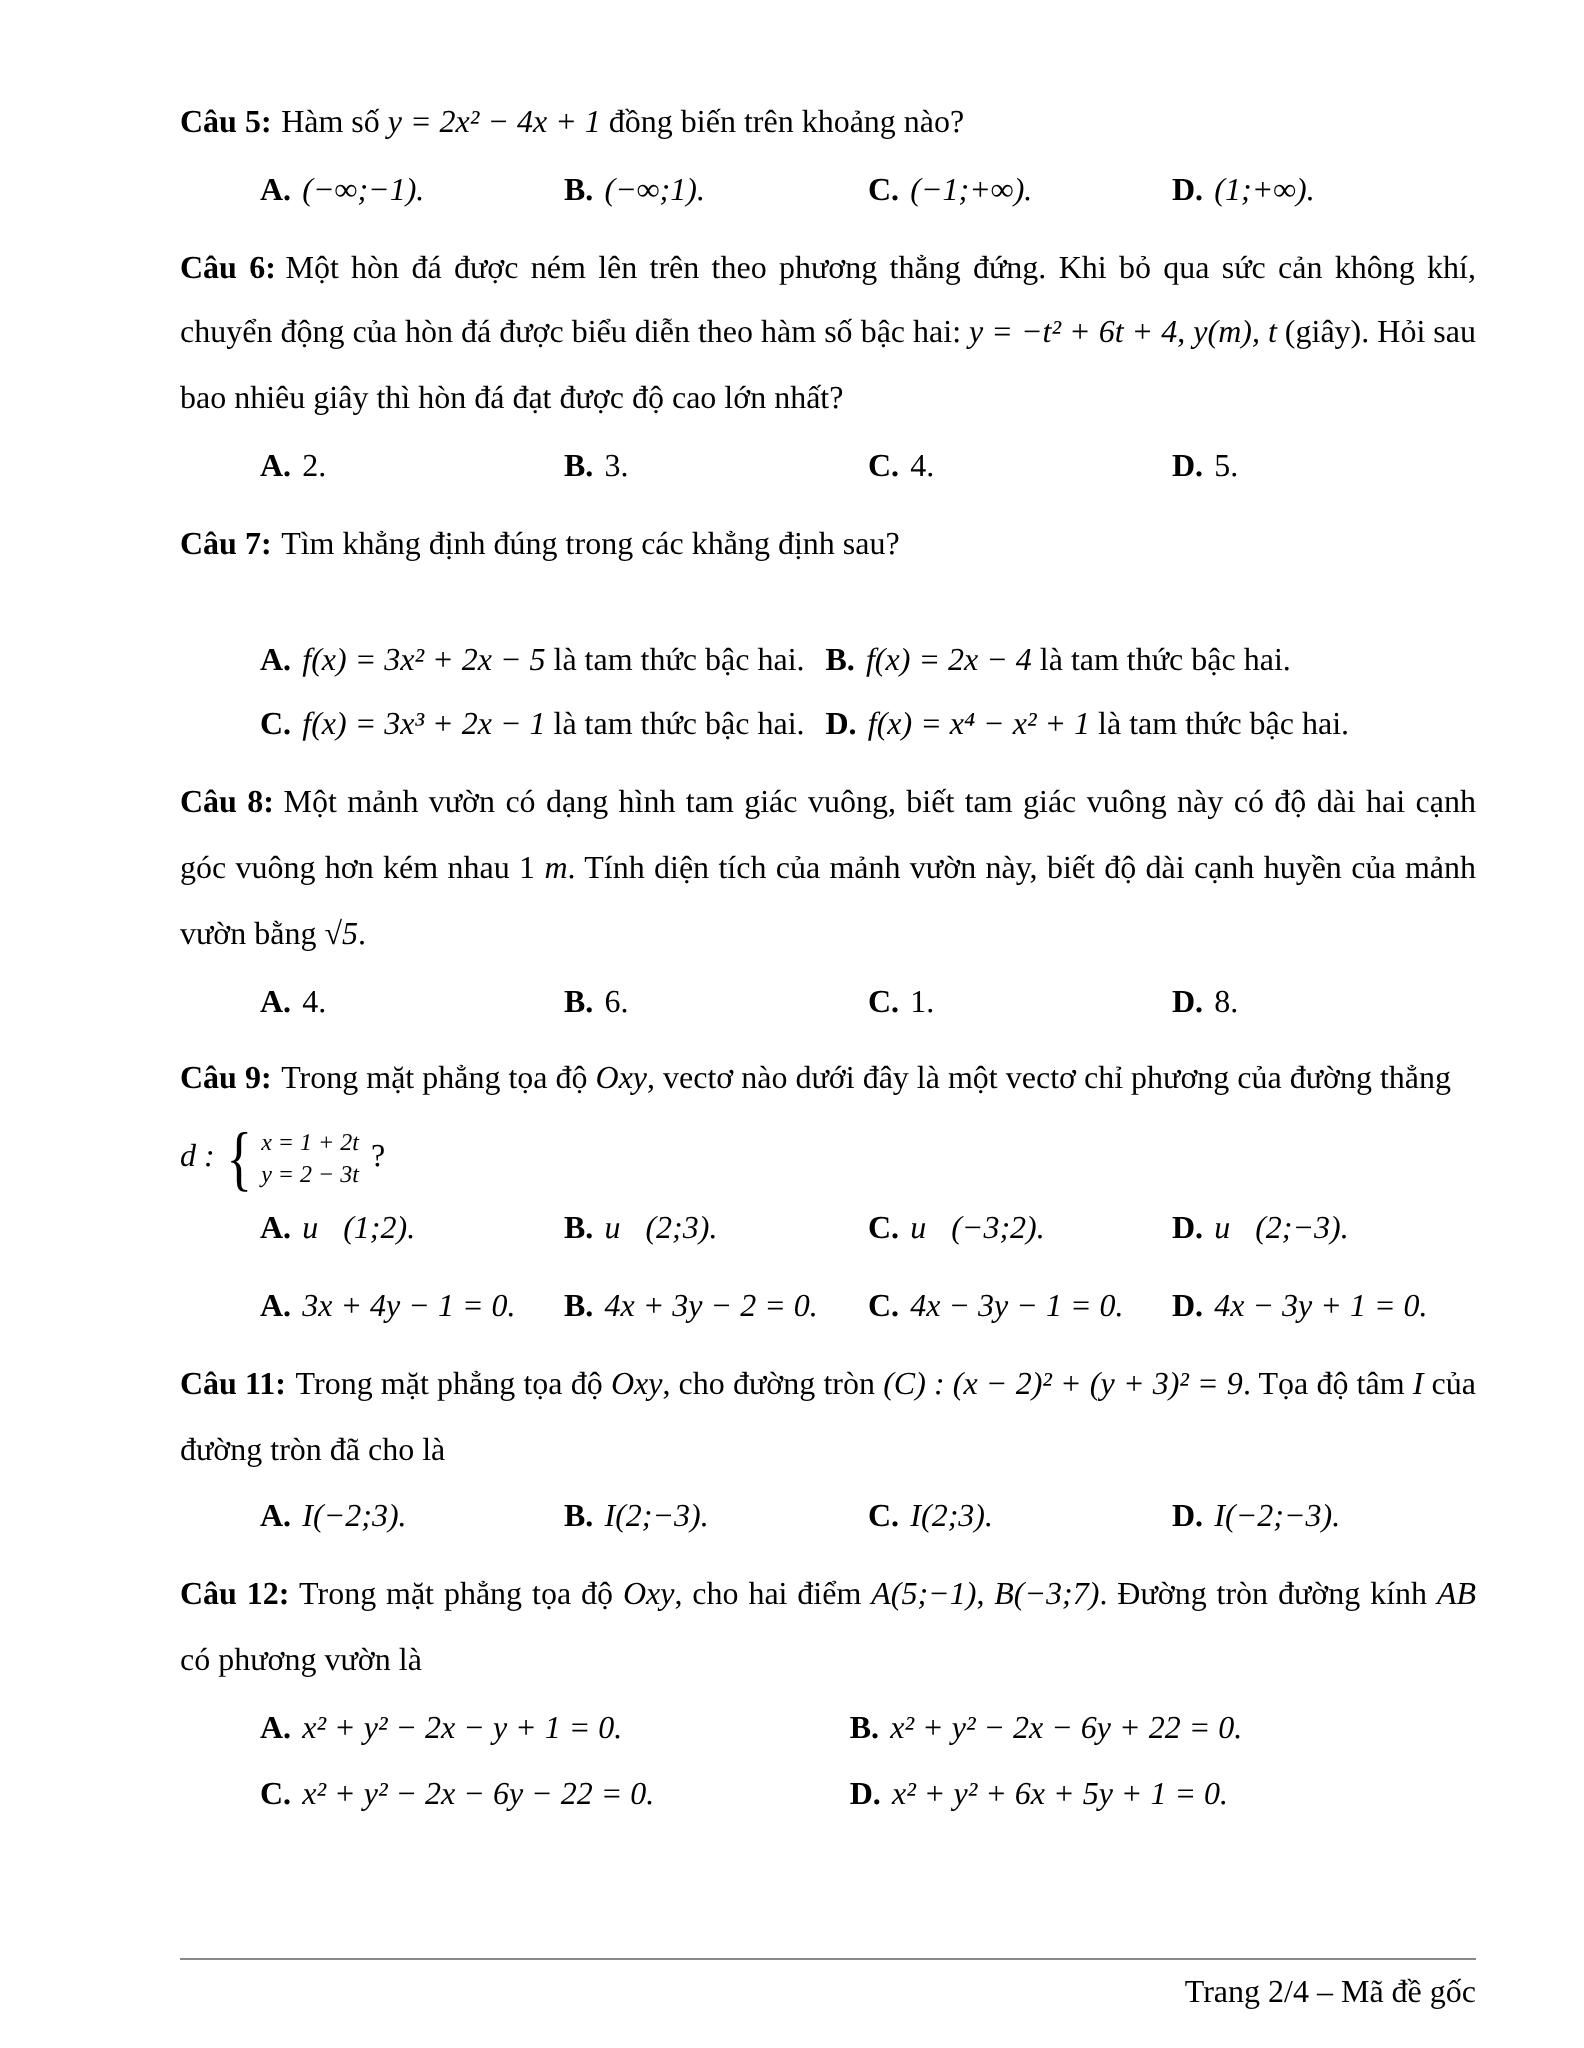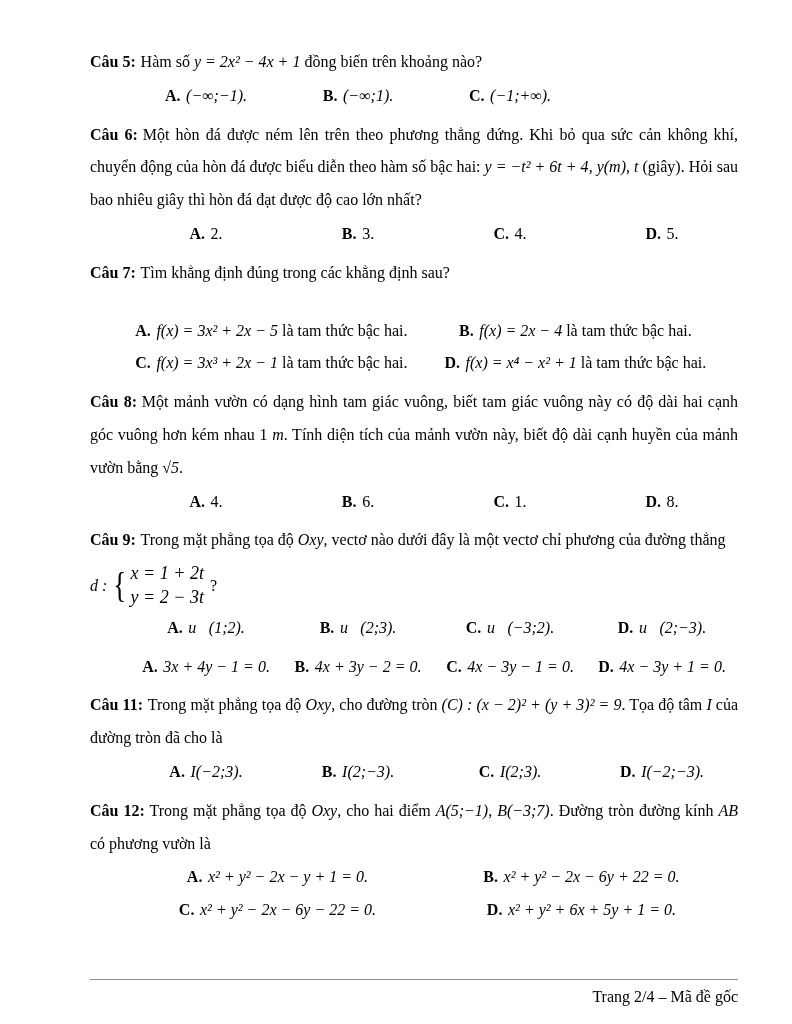--- a/index.html
+++ b/index.html
@@ -33,39 +33,39 @@
   .options {
     display: grid;
     padding-left: 40px;
     font-size: 16px;
     line-height: 2.05;
     margin-top: 1px;
   }
   .options.layout-4col  { grid-template-columns: repeat(4, 1fr); }
   .options.layout-2col-a { grid-template-columns: 46.5% 53.5%; margin-top: 25px; }
   .options.layout-2col-b { grid-template-columns: 48.5% 51.5%; font-family: Liberation Serif, serif; }
-  .option { white-space: nowrap; text-align: center; }
+  .option { white-space: nowrap; }
   .opt-letter { font-weight: bold; margin-right: 0.35em; }
   .system {
     display: flex;
     align-items: center;
     width: fit-content;
     line-height: 1.35;
     margin: 4px 0 2px 0;
     font-size: 16px;
   }
   .system .pre { margin-right: 4px; }
   .brace {
     font-size: 36px;
     font-weight: 400;
     transform: scaleX(0.75);
     margin-right: 2px;
     line-height: 1;
   }
-  .sys-lines { display: flex; flex-direction: column; font-size: 18px; }
+  .sys-lines { display: flex; flex-direction: column; font-size: 12px; }
   .sys-line { display: block; }
   .sys-post { margin-left: 6px; font-style: normal; }
   .page-footer { flex: 0 0 auto; }
   .footer-rule {
     border: none;
     border-top: 1px solid #8a8a8a;
     margin: 0 0 6px 0;
   }
   .footer-text {
     text-align: right;
@@ -78,20 +78,21 @@
 
 <div class="page">
   <main class="content">
     <div>
         <section class="question">
     <p class="stem"><b class="qlabel">Câu 5:</b><span class="stem-text"><span>Hàm số </span><i class="math">y = 2x² − 4x + 1</i><span> đồng biến trên khoảng nào?</span></span></p>
     <div class="options layout-4col">
             <span class="option"><b class="opt-letter">A.</b><i class="math">(−∞;−1).</i></span>
             <span class="option"><b class="opt-letter">B.</b><i class="math">(−∞;1).</i></span>
             <span class="option"><b class="opt-letter">C.</b><i class="math">(−1;+∞).</i></span>
+            <span class="option"><b class="opt-letter">D.</b><i class="math">(1;+∞).</i></span>
           </div>
   </section>
         <section class="question">
     <p class="stem"><b class="qlabel">Câu 6:</b><span class="stem-text"><span>Một hòn đá được ném lên trên theo phương thẳng đứng. Khi bỏ qua sức cản không khí, chuyển động của hòn đá được biểu diễn theo hàm số bậc hai: </span><i class="math">y = −t² + 6t + 4</i><span>, </span><i class="math">y(m), t</i><span> (giây). Hỏi sau bao nhiêu giây thì hòn đá đạt được độ cao lớn nhất?</span></span></p>
     <div class="options layout-4col">
             <span class="option"><b class="opt-letter">A.</b><span>2.</span></span>
             <span class="option"><b class="opt-letter">B.</b><span>3.</span></span>
             <span class="option"><b class="opt-letter">C.</b><span>4.</span></span>
             <span class="option"><b class="opt-letter">D.</b><span>5.</span></span>
           </div>

